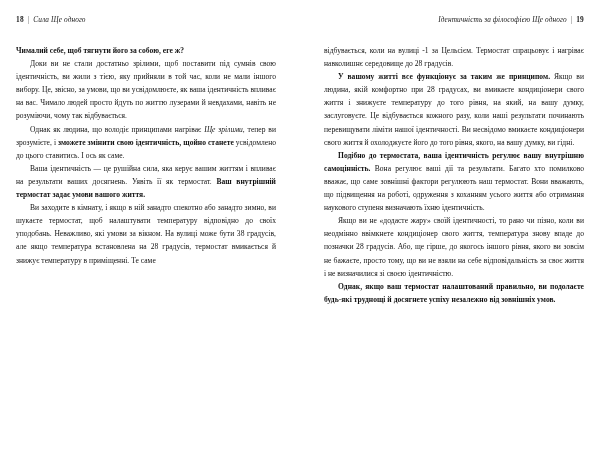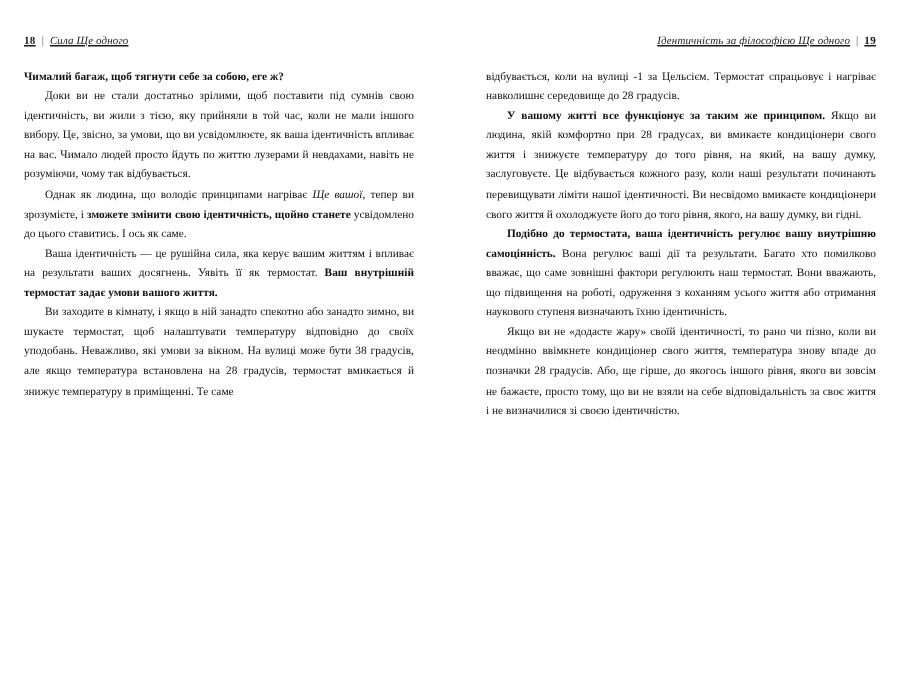--- a/index.html
+++ b/index.html
@@ -35,23 +35,22 @@
   }
 
   
   .runhead {
     font-size: 7.2px;
     line-height: 1;
     height: 14px;
     color: #1a1a1a;
     white-space: nowrap;
     display: flex;
-    align-items: flex-end;
+    align-items: flex-start;
     gap: 4px;
-    text-decoration: underline;
   }
   .runhead.left-head { justify-content: flex-start; }
   .runhead.right-head { justify-content: flex-end; }
   .folio {
     font-weight: bold;
     font-size: 7.4px;
     letter-spacing: 0.2px;
   }
   .rule {
     color: #555;
@@ -107,25 +106,25 @@
     <div class="page-half left">
 
       <div class="runhead left-head">
         <span class="folio">18</span>
         <span class="rule">|</span>
         <span class="booktitle">Сила Ще одного</span>
       </div>
 
       <div class="col">
 
-        <p class="lead-bold">Чималий багаж, щоб тягнути себе за собою, еге ж?</p>
+        <p class="lead-bold">Чималий себе, щоб тягнути його за собою, еге ж?</p>
 
         <p class="indent">Доки ви не стали достатньо зрілими, щоб поставити під сумнів свою ідентичність, ви жили з тією, яку прийняли в той час, коли не мали іншого вибору. Це, звісно, за умови, що ви усвідомлюєте, як ваша ідентичність впливає на вас. Чимало людей просто йдуть по життю лузерами й невдахами, навіть не розуміючи, чому так відбувається.</p>
 
-        <p class="indent"><span>Однак як людина, що володіє принципами нагріває </span><i>Ще вашої</i><span>, тепер ви зрозумієте, і </span><b>зможете змінити свою ідентичність, щойно станете</b><span> усвідомлено до цього ставитись. І ось як саме.</span></p>
+        <p class="indent"><span>Однак як людина, що володіє принципами нагріває </span><i>Ще зрілими</i><span>, тепер ви зрозумієте, і </span><b>зможете змінити свою ідентичність, щойно станете</b><span> усвідомлено до цього ставитись. І ось як саме.</span></p>
 
 
 
         <p class="indent"><span>Ваша ідентичність — це рушійна сила, яка керує вашим життям і впливає на результати ваших досягнень. Уявіть її як термостат. </span><b>Ваш внутрішній термостат задає умови вашого життя.</b></p>
 
         <p class="indent">Ви заходите в кімнату, і якщо в ній занадто спекотно або занадто зимно, ви шукаєте термостат, щоб налаштувати температуру відповідно до своїх уподобань. Неважливо, які умови за вікном. На вулиці може бути 38 градусів, але якщо температура встановлена на 28 градусів, термостат вмикається й знижує температуру в приміщенні. Те саме</p>
 
       </div>
     </div>
 
@@ -140,18 +139,19 @@
       <div class="col">
 
         <p class="noindent">відбувається, коли на вулиці -1 за Цельсієм. Термостат спрацьовує і нагріває навколишнє середовище до 28 градусів.</p>
 
         <p class="indent"><b>У вашому житті все функціонує за таким же принципом.</b><span> Якщо ви людина, якій комфортно при 28 градусах, ви вмикаєте кондиціонери свого життя і знижуєте температуру до того рівня, на який, на вашу думку, заслуговуєте. Це відбувається кожного разу, коли наші результати починають перевищувати ліміти нашої ідентичності. Ви несвідомо вмикаєте кондиціонери свого життя й охолоджуєте його до того рівня, якого, на вашу думку, ви гідні.</span></p>
 
         <p class="indent"><b>Подібно до термостата, ваша ідентичність регулює вашу внутрішню самоцінність.</b><span> Вона регулює ваші дії та результати. Багато хто помилково вважає, що саме зовнішні фактори регулюють наш термостат. Вони вважають, що підвищення на роботі, одруження з коханням усього життя або отримання наукового ступеня визначають їхню ідентичність.</span></p>
 
         <p class="indent">Якщо ви не «додасте жару» своїй ідентичності, то рано чи пізно, коли ви неодмінно ввімкнете кондиціонер свого життя, температура знову впаде до позначки 28 градусів. Або, ще гірше, до якогось іншого рівня, якого ви зовсім не бажаєте, просто тому, що ви не взяли на себе відповідальність за своє життя і не визначилися зі своєю ідентичністю.</p>
 
+        <p class="indent"><b>Однак, якщо ваш термостат налаштований правильно, ви подолаєте будь-які труднощі й досягнете успіху незалежно від зовнішніх умов.</b></p>
 
       </div>
     </div>
 
   </div>
 </div>
 
 </body></html>

